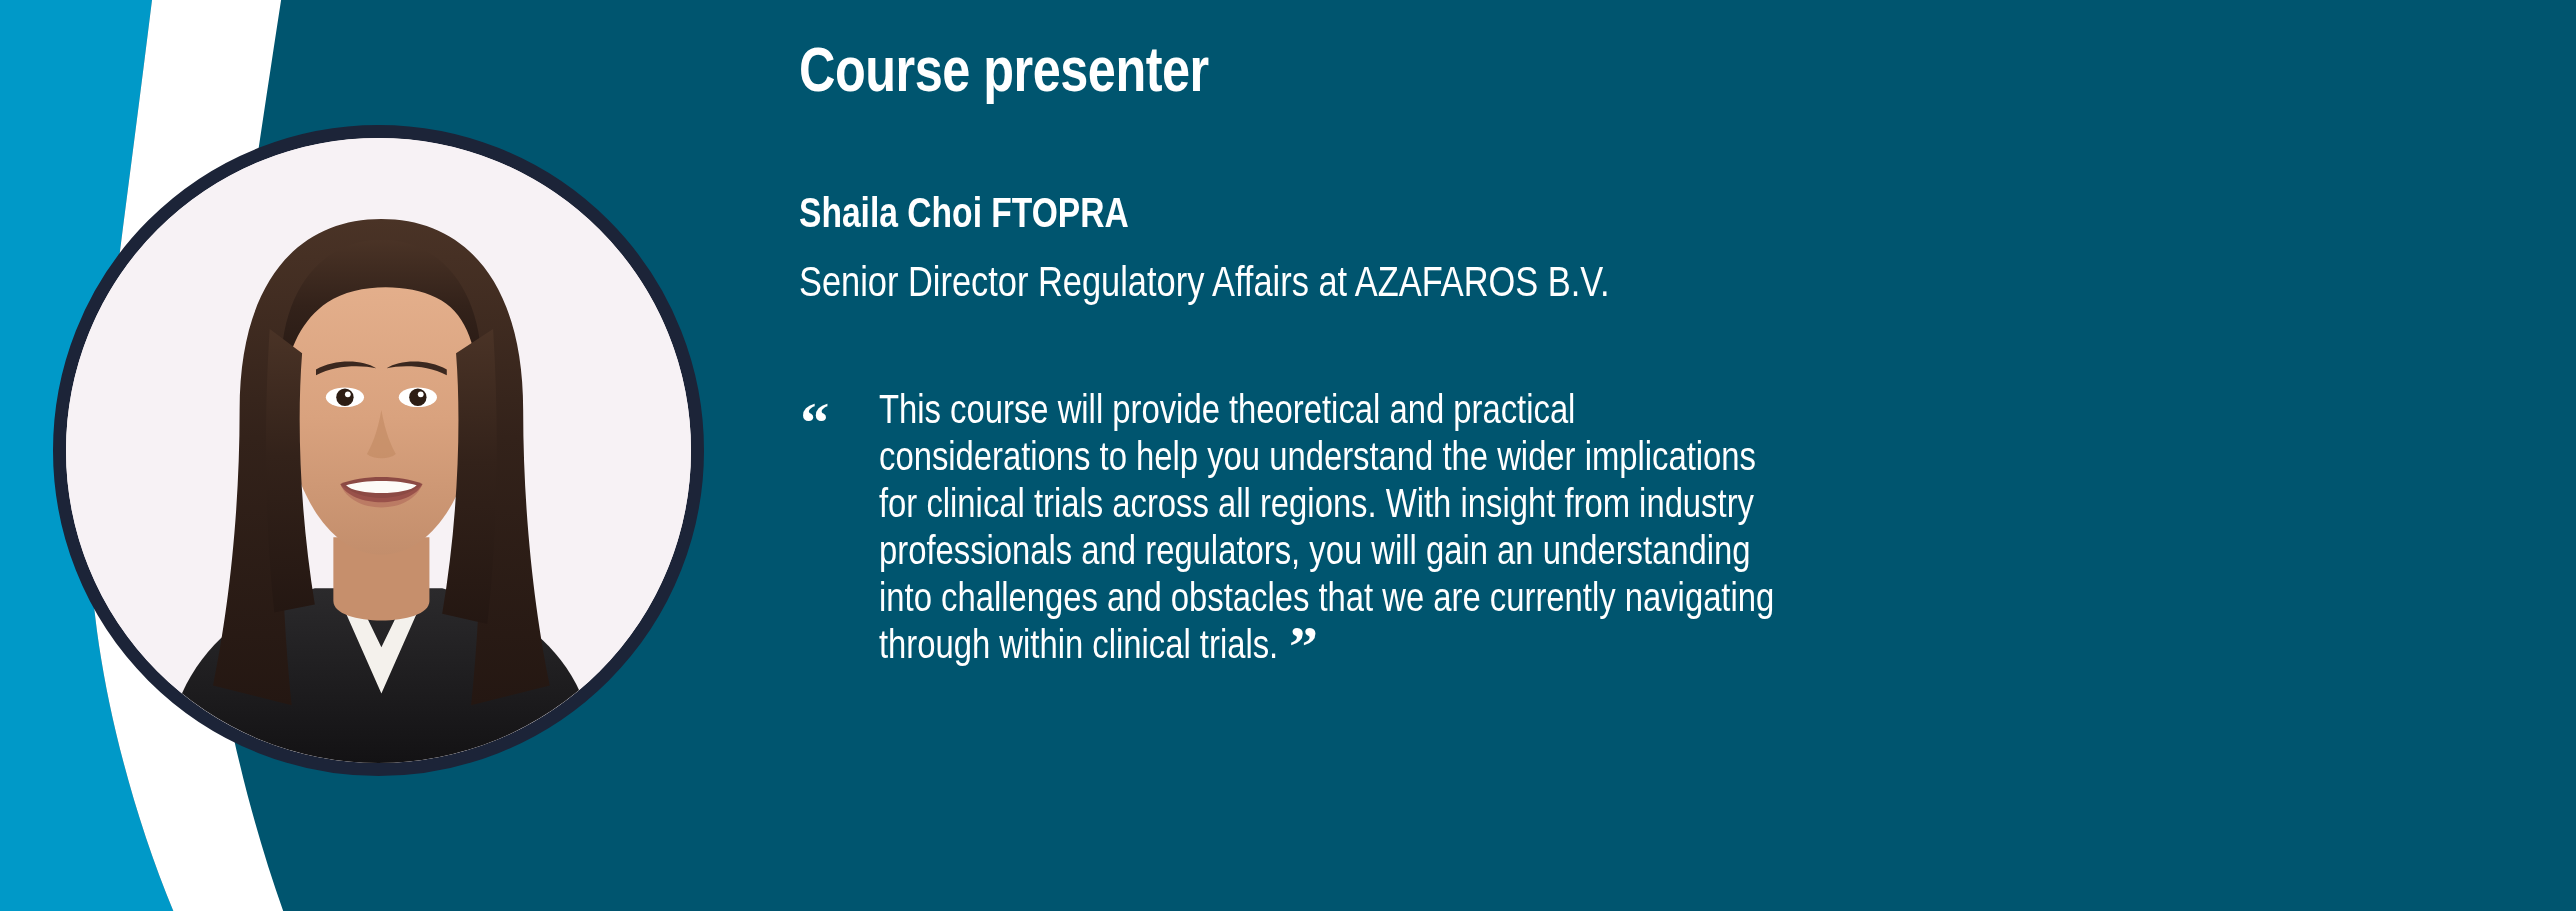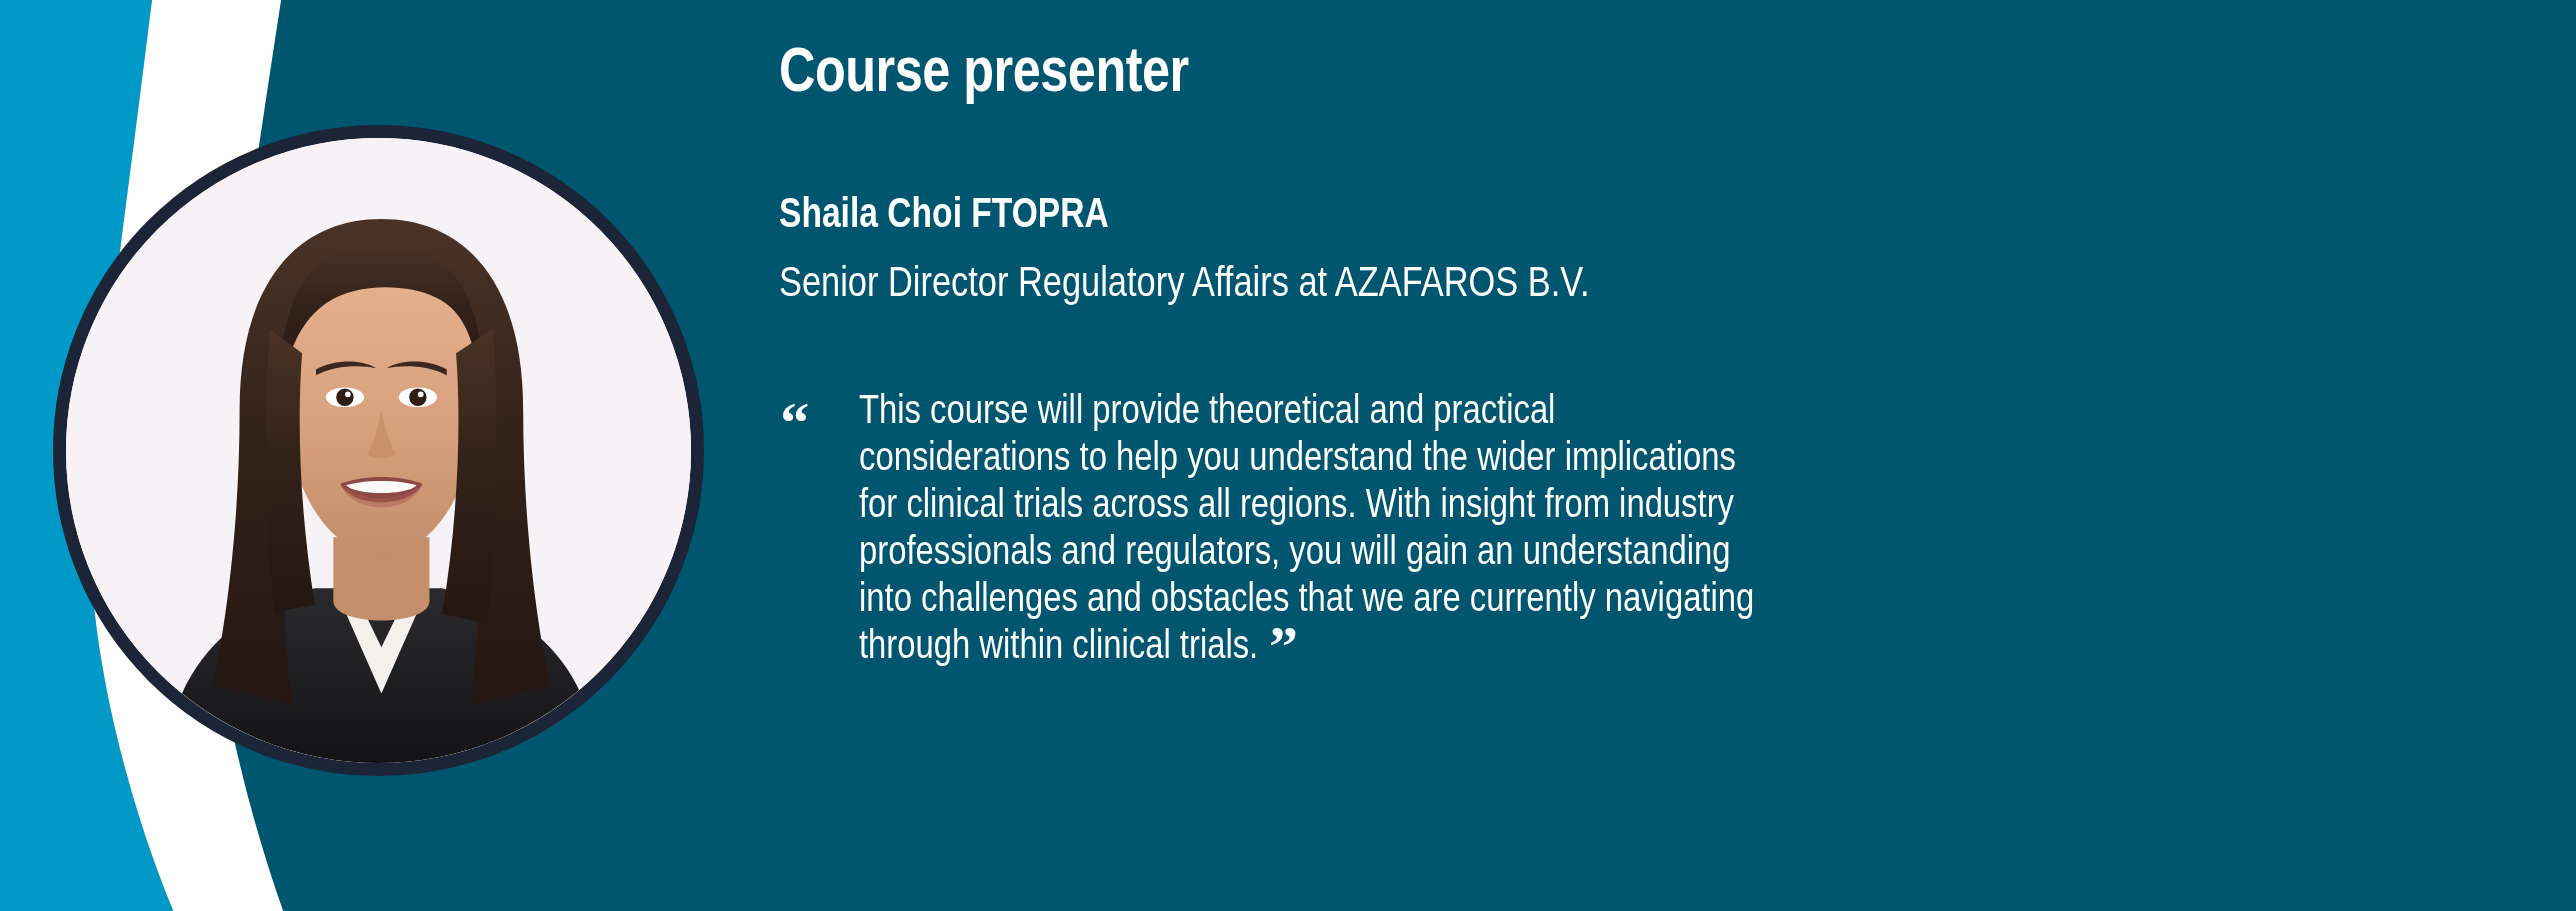--- a/index.html
+++ b/index.html
@@ -51,21 +51,21 @@
     position: absolute;
     left: 0;
     top: 0;
     width: 100%;
     height: 100%;
   }
 
   
   #text-col {
     position: absolute;
-    left: 779px;
+    left: 799px;
     top: 0;
     width: 1749px;
     height: 912px;
   }
 
   .heading {
     position: absolute;
     left: 0;
     top: 36px;
     color: #ffffff;

